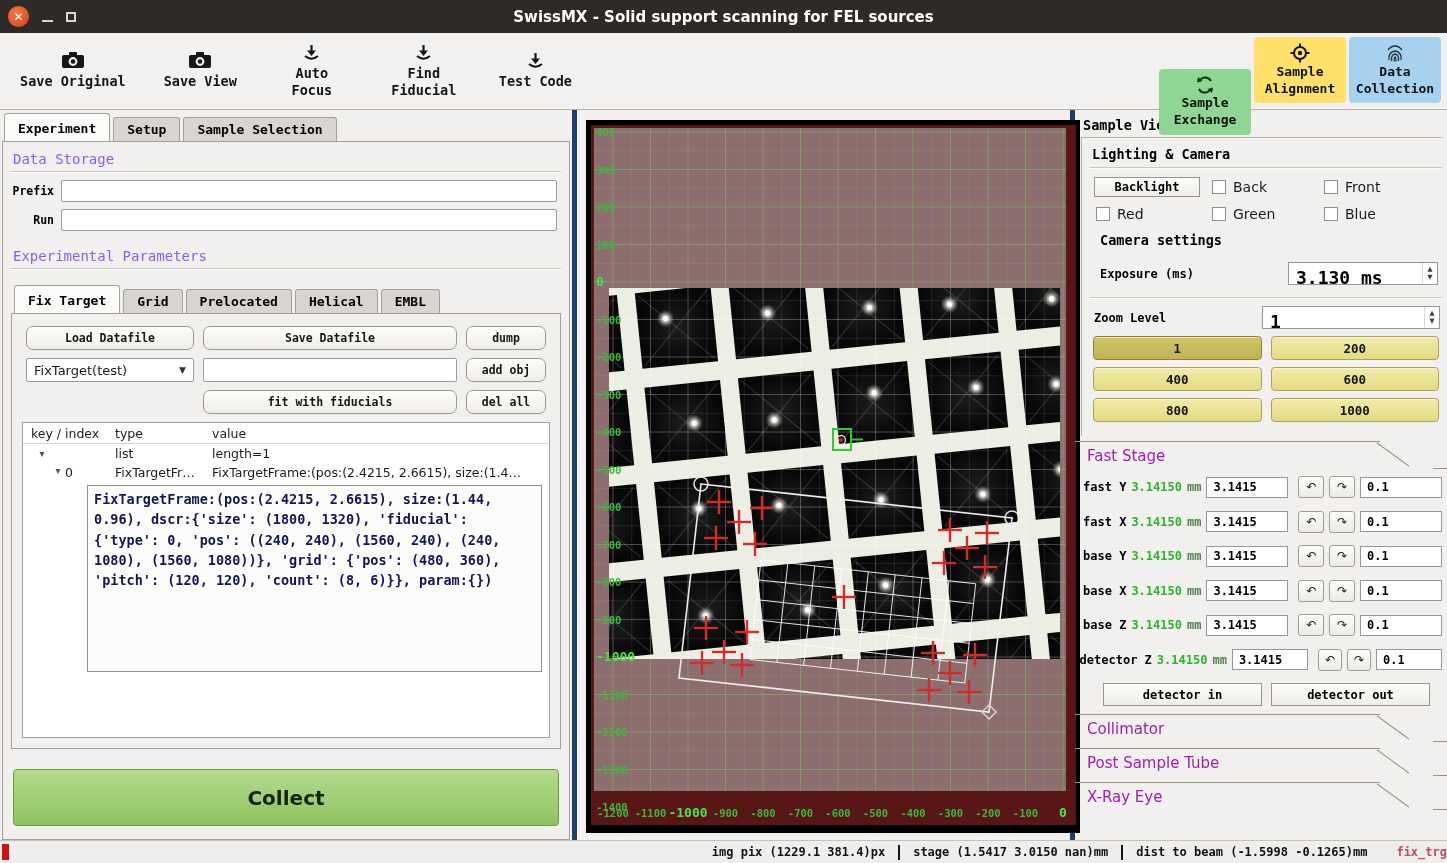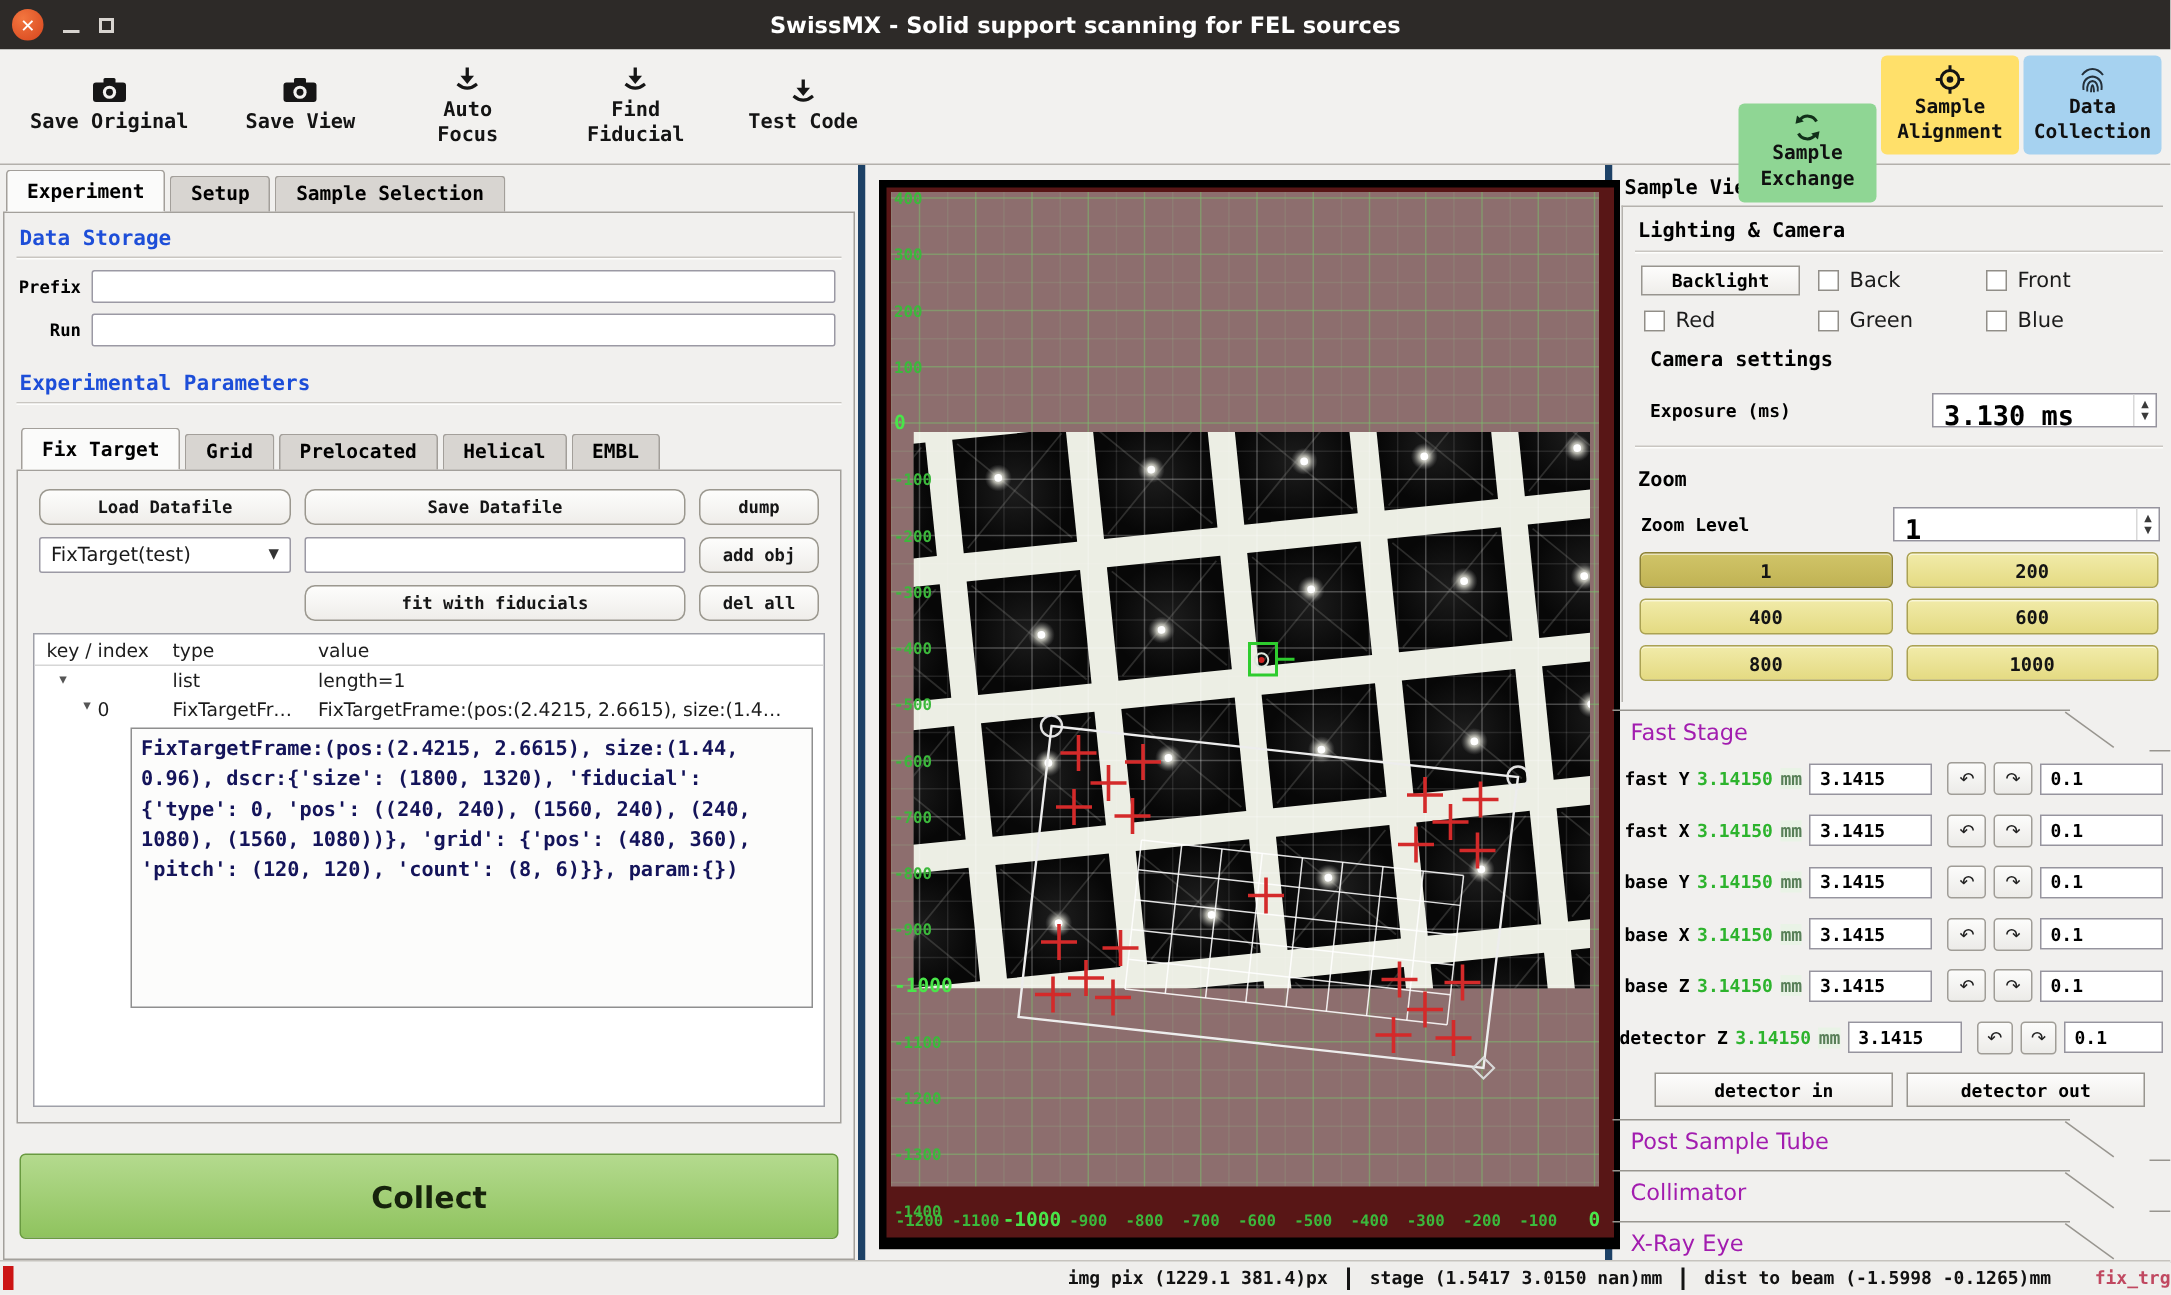--- a/index.html
+++ b/index.html
@@ -37,21 +37,21 @@
   .left-panel { width:572px; position:relative; background:#f1f0ee; }
   .center { flex:1; position:relative; background:#f1f0ee; }
   .right-panel { width:372px; background:#f1f0ee; padding:3px 5px 0 6px; }
 
   
   .tabbar { display:flex; align-items:flex-end; height:31px; padding-left:4px; }
   .tab { background:#d8d5d1; border:1px solid #a39f9a; border-bottom:none; border-radius:3px 3px 0 0;
     padding:4px 13px 5px; margin-right:3px; font-family:"DejaVu Sans Mono",monospace; font-weight:bold; font-size:13px; position:relative; top:1px; }
   .tab.active { background:#fbfbfa; padding-top:7px; top:0; z-index:2; }
   .left-body { position:absolute; top:31px; bottom:0; left:2px; right:2px; border:1px solid #a3a09b; background:#f1f0ee; padding:6px 8px 0 8px; }
-  .group-title { font-family:"DejaVu Sans Mono",monospace; font-weight:bold; font-size:14px; color:#1d4ed8; padding:3px 0 3px 2px; }
+  .group-title { font-family:"DejaVu Sans Mono",monospace; font-weight:normal; font-size:14px; color:#8b5cf6; padding:3px 0 3px 2px; }
   .hr { height:2px; border-top:1px solid #c9c6c1; border-bottom:1px solid #fdfdfc; margin:1px 0 7px 0; }
   .field-row { display:flex; align-items:center; margin:7px 4px 7px 0; }
   .field-label { font-family:"DejaVu Sans Mono",monospace; font-weight:bold; font-size:11.5px; width:50px; text-align:right; padding-right:7px; }
   .text-input { flex:1; height:22px; background:#fff; border:1px solid #9b99a4; border-radius:2px; font:13px "DejaVu Sans",sans-serif; padding:0 5px; }
   .subtabbar { display:flex; align-items:flex-end; height:30px; margin-top:13px; padding-left:3px; }
   .pane { border:1px solid #a3a09b; background:#f1f0ee; padding:12px 8px 0 8px; height:436px; position:relative; }
   .pane-row { display:flex; gap:9px; margin:0 6px 8px 6px; }
   .soft-btn { height:24px; border:1px solid #9b988f; border-radius:7px; background:linear-gradient(#fdfdfc,#efedea);
     font-family:"DejaVu Sans Mono",monospace; font-weight:bold; font-size:11.5px; color:#161616; }
   .w-load { flex:0 0 168px; } .w-mid { flex:1; } .w-small { flex:0 0 80px; }
@@ -768,21 +768,20 @@
           <div class="spin w150">
             <div class="val">3.130 ms</div>
             <div class="arrows">
                 <span>▲</span>
                 <span>▼</span>
               </div>
           </div>
         </div>
         <div class="hr"></div>
 
-        <div class="rp-header">Zoom</div>
         <div class="zl-row">
           <div class="zl-label">Zoom Level</div>
           <div class="spin w178">
             <div class="val">1</div>
             <div class="arrows">
                 <span>▲</span>
                 <span>▼</span>
               </div>
           </div>
         </div>
@@ -863,25 +862,25 @@
           <input class="sr-input" style="width: 66px;" value="0.1">
         </div>
       </div>
 
       <div class="io-row">
         <button class="io-btn">detector in</button>
         <button class="io-btn">detector out</button>
       </div>
 
       <div class="chamfer">
-        <span>Post Sample Tube</span>
+        <span>Collimator</span>
         <i class="ch-top"></i><i class="ch-diag"></i><i class="ch-end"></i>
       </div>
       <div class="chamfer">
-        <span>Collimator</span>
+        <span>Post Sample Tube</span>
         <i class="ch-top"></i><i class="ch-diag"></i><i class="ch-end"></i>
       </div>
       <div class="chamfer">
         <span>X-Ray Eye</span>
         <i class="ch-top"></i><i class="ch-diag"></i><i class="ch-end"></i>
       </div>
     </div>
   </div>
 
   <div class="statusbar">

